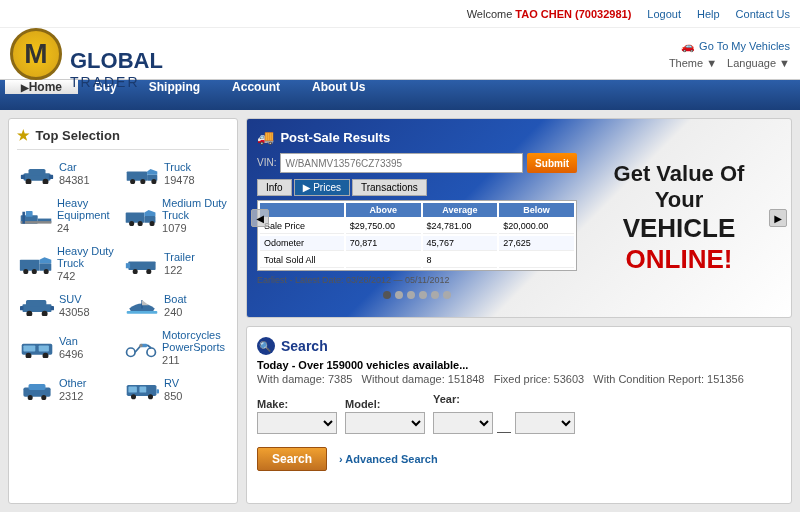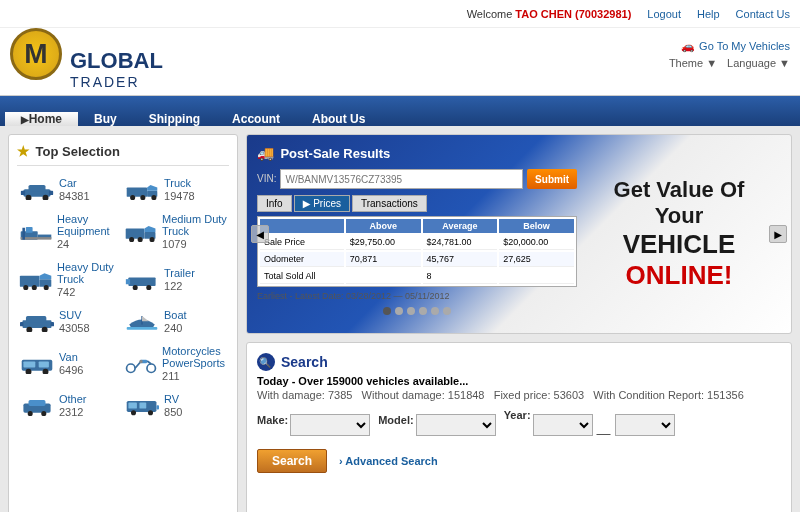--- a/index.html
+++ b/index.html
@@ -1,34 +1,34 @@
 <!DOCTYPE html>
 <html><head>
   <meta charset="utf-8">
   <style>
     * { margin: 0; padding: 0; box-sizing: border-box; }
     body { font-family: Arial, sans-serif; font-size: 12px; background: #e8e8e8; width: 800px; height: 512px; overflow: hidden; }
 
     
-    #header { background: #fff; border-bottom: 1px solid #ccc; padding: 0; height: 96px; position: relative; }
+    #header { background: #fff; border-bottom: 1px solid #ccc; padding: 0; height: 80px; position: relative; }
     #header-top { display: flex; justify-content: flex-end; align-items: center; padding: 4px 10px; font-size: 11px; color: #333; border-bottom: 1px solid #eee; height: 28px; }
     #header-top a { color: #1a5f9e; text-decoration: none; margin-left: 16px; font-size: 11px; }
     #header-bottom { display: flex; align-items: center; justify-content: space-between; padding: 4px 10px; height: 52px; }
     #logo-area { display: flex; align-items: center; }
     #logo-icon { width: 52px; height: 52px; background: radial-gradient(circle, #f5c518, #d4a017); border-radius: 50%; border: 3px solid #8B6914; display: flex; align-items: center; justify-content: center; margin-right: 8px; }
     #logo-icon span { font-size: 28px; font-weight: bold; color: #333; }
     #logo-text .global { font-size: 22px; font-weight: bold; color: #1a3a6e; line-height: 1.1; margin-top: 31px; }
     #logo-text .trader { font-size: 14px; color: #1a3a6e; letter-spacing: 2px; }
     #header-right { display: flex; flex-direction: column; align-items: flex-end; gap: 4px; }
     #go-to-vehicles { font-size: 11px; color: #1a5f9e; text-decoration: none; display: flex; align-items: center; gap: 4px; }
     #theme-language { display: flex; gap: 10px; font-size: 11px; color: #555; }
     #theme-language span { cursor: pointer; }
 
     
-    #nav { background: linear-gradient(to bottom, #2c5ea8, #1a3f7a); height: 30px; display: flex; align-items: flex-end; padding-left: 5px; }
+    #nav { background: linear-gradient(to bottom, #2c5ea8, #1a3f7a); height: 30px; display: flex; align-items: flex-start; padding-left: 5px; }
     .nav-item { display: flex; align-items: center; padding: 0 16px; color: #fff; font-size: 12px; font-weight: bold; cursor: pointer; text-decoration: none; }
     .nav-item.active { background: linear-gradient(to bottom, #fff, #e0e0e0); color: #333; }
     .nav-item.active::before { content: "▶ "; font-size: 10px; }
 
     
     #main { display: flex; gap: 8px; padding: 8px; height: calc(512px - 80px - 30px); }
 
     
     #sidebar { background: #fff; border: 1px solid #ccc; border-radius: 3px; width: 230px; min-width: 230px; padding: 8px; }
     #sidebar-title { display: flex; align-items: center; gap: 6px; font-weight: bold; font-size: 13px; color: #333; margin-bottom: 8px; padding-bottom: 6px; border-bottom: 1px solid #ddd; }
@@ -70,21 +70,21 @@
     .slider-arrow.right { right: 4px; }
 
     
     #search-section { background: #fff; border: 1px solid #ccc; border-radius: 3px; padding: 10px; flex: 1; }
     #search-header { display: flex; align-items: center; gap: 6px; font-size: 14px; font-weight: bold; color: #1a3a8a; margin-bottom: 4px; }
     #search-header .icon { width: 18px; height: 18px; background: #1a3a8a; border-radius: 50%; display: inline-flex; align-items: center; justify-content: center; color: #fff; font-size: 10px; }
     .search-stats { font-size: 11px; color: #333; margin-bottom: 2px; }
     .search-stats strong { color: #000; }
     .search-detail { font-size: 11px; color: #555; margin-bottom: 8px; }
     .search-fields { display: flex; align-items: center; gap: 8px; margin-bottom: 8px; }
-    .field-group { display: flex; flex-direction: row; gap: 2px; }
+    .field-group { display: flex; flex-direction: column; gap: 2px; }
     .field-label { font-size: 11px; font-weight: bold; color: #333; }
     .field-select { height: 22px; font-size: 11px; border: 1px solid #aaa; padding: 1px 4px; min-width: 80px; }
     .field-dash { font-size: 14px; color: #555; margin-top: 16px; }
     #search-btn { background: linear-gradient(to bottom, #f0a030, #c07020); color: #fff; border: 1px solid #9a5010; padding: 4px 14px; font-size: 12px; font-weight: bold; cursor: pointer; border-radius: 2px; }
     #advanced-link { color: #1a5f9e; font-size: 11px; text-decoration: none; margin-left: 6px; font-weight: bold; }
 
     
     .car-svg, .truck-svg, .heavy-svg, .medium-svg, .heavyduty-svg, .trailer-svg, .suv-svg, .boat-svg, .van-svg, .moto-svg, .other-svg, .rv-svg {
       width: 34px; height: 20px;
     }

